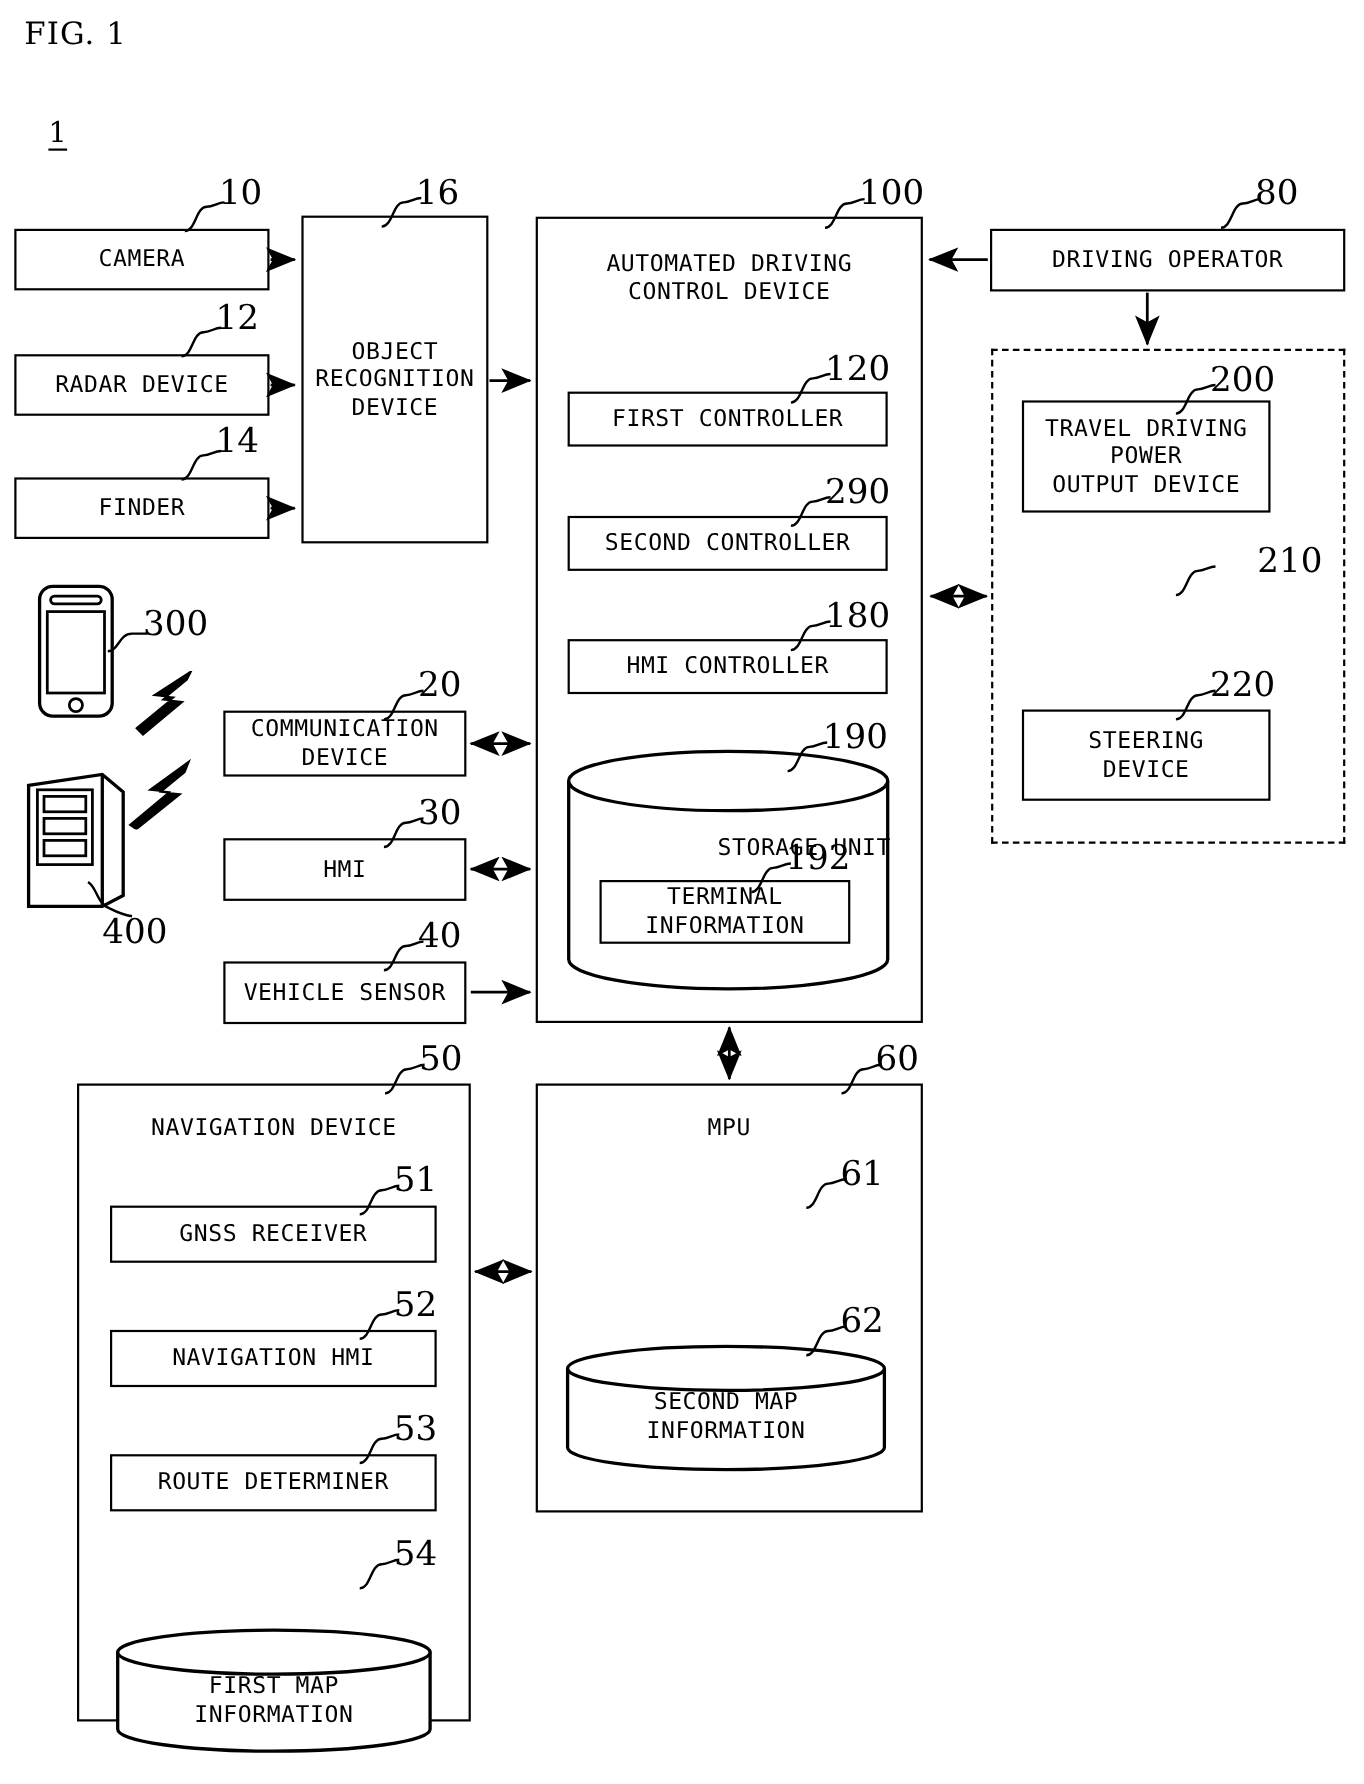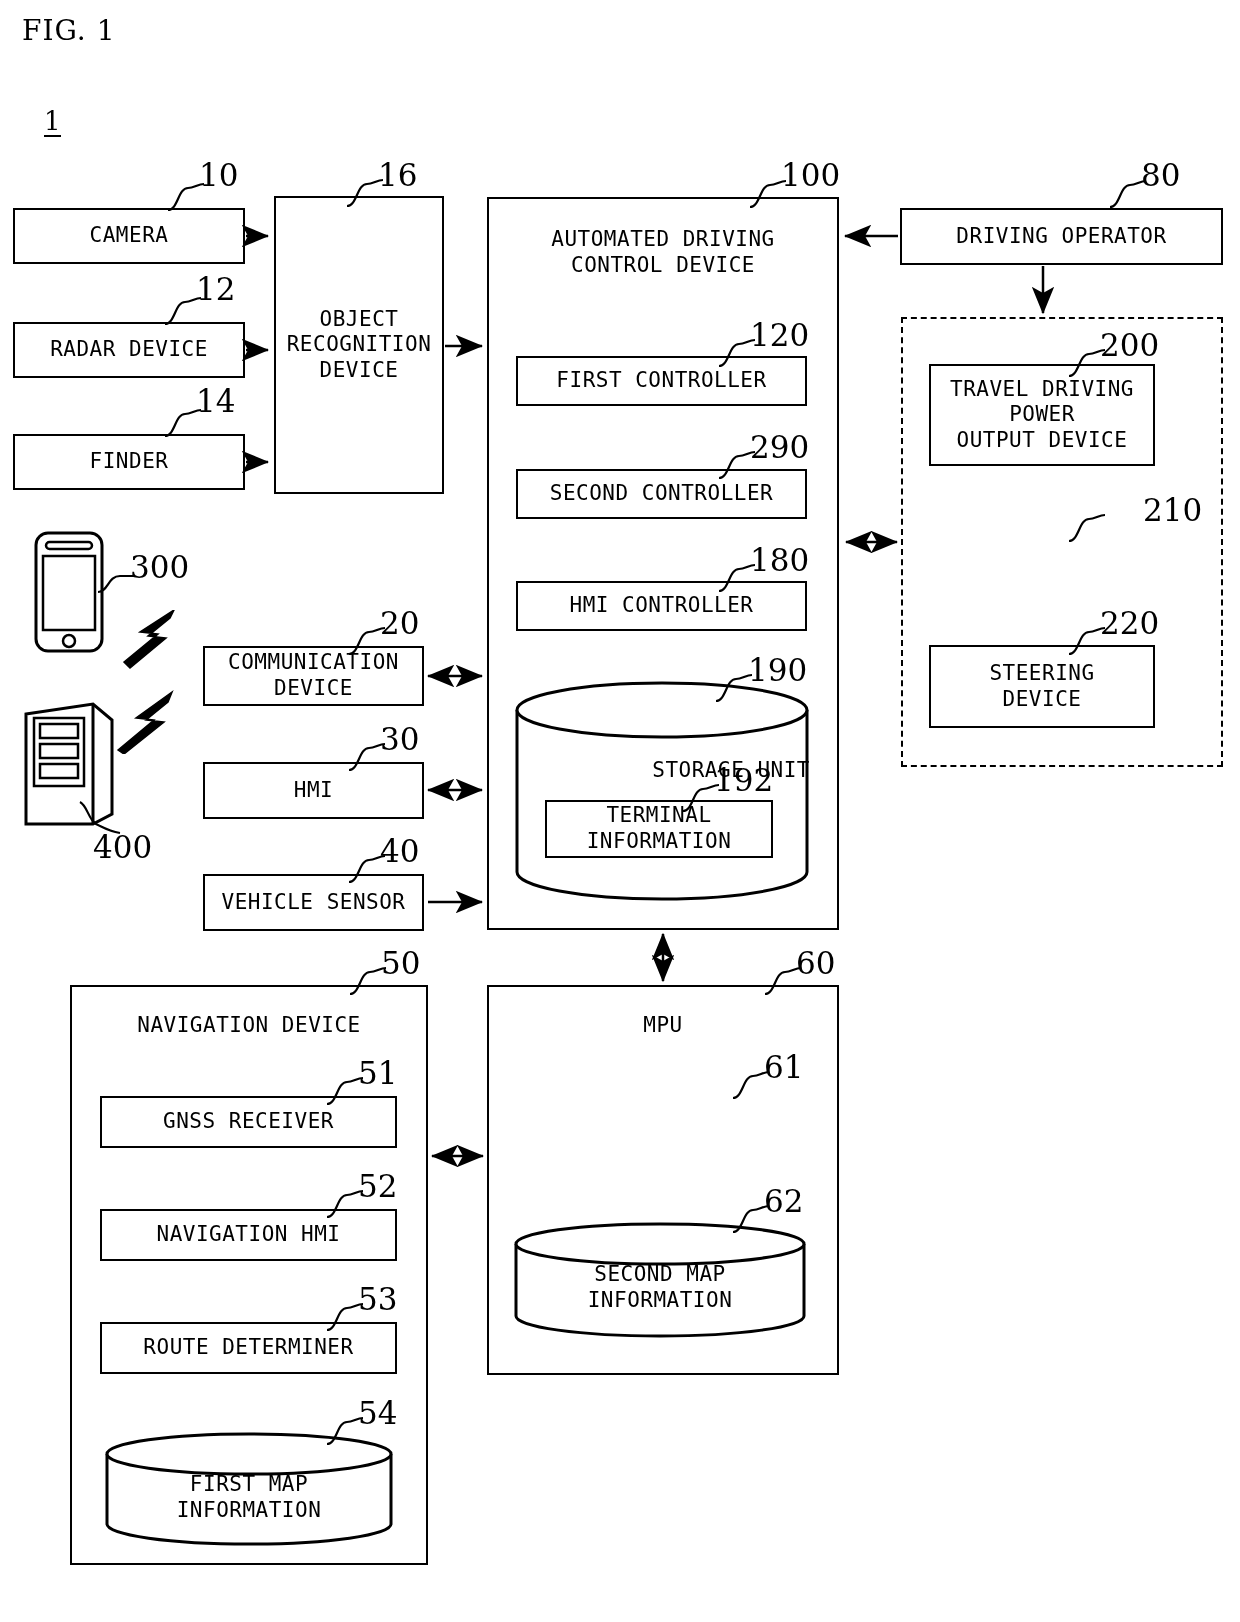--- a/index.html
+++ b/index.html
@@ -149,21 +149,21 @@
   <div class="box" style="left:203px; top:762px; width:221px; height:57px;">HMI</div>
   <div class="box" style="left:203px; top:874px; width:221px; height:57px;">VEHICLE SENSOR</div>
 
   <div class="box container" style="left:70px; top:985px; width:358px; height:580px;">
     <div class="container-title" style="top:26px;">NAVIGATION DEVICE</div>
   </div>
   <div class="box thin" style="left:100px; top:1096px; width:297px; height:52px;">GNSS RECEIVER</div>
   <div class="box thin" style="left:100px; top:1209px; width:297px; height:52px;">NAVIGATION HMI</div>
   <div class="box thin" style="left:100px; top:1322px; width:297px; height:52px;">ROUTE DETERMINER</div>
 
-  <div class="cyl" style="left:104px; top:1432px; width:290px; height:114px;">
+  <div class="cyl" style="left:104px; top:1480px; width:290px; height:114px;">
     <svg class="cyl-svg" viewBox="0 0 290 114" preserveAspectRatio="none">
       <path d="M3,22 L3,92 A142,20 0 0 0 287,92 L287,22" fill="#fff" stroke="#000" stroke-width="3"></path>
       <ellipse cx="145" cy="22" rx="142" ry="20" fill="#fff" stroke="#000" stroke-width="3"></ellipse>
     </svg>
     <div class="cyl-label" style="top:40px;">FIRST MAP
 INFORMATION</div>
   </div>
 
   <div class="box container" style="left:487px; top:985px; width:352px; height:390px;">
     <div class="container-title" style="top:26px;">MPU</div>

